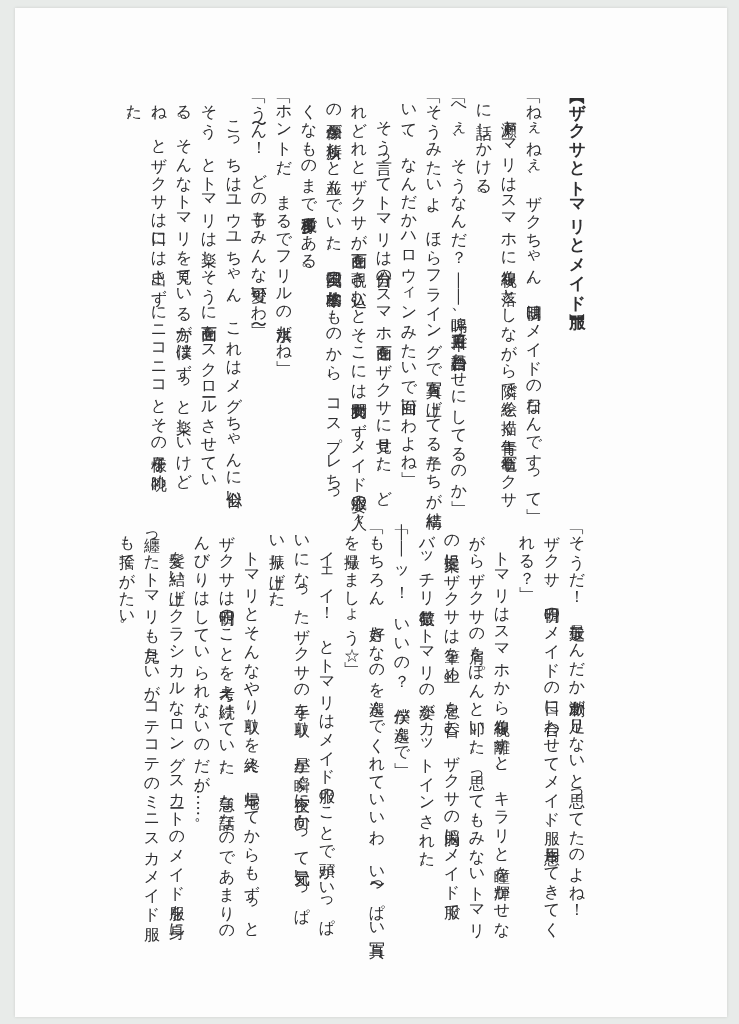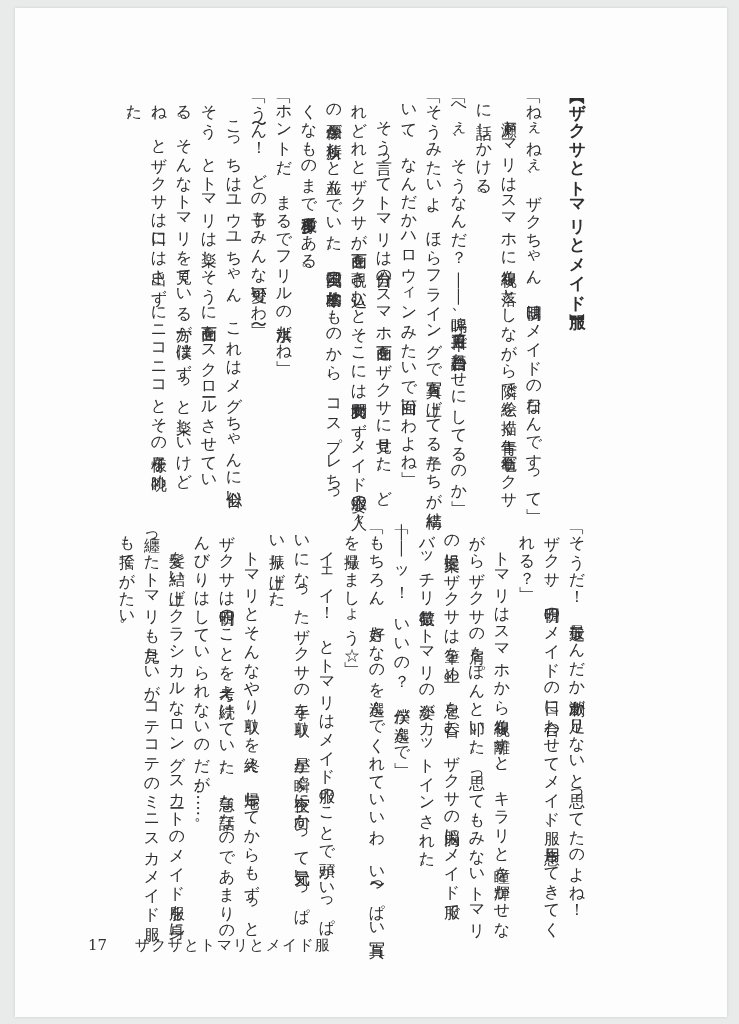--- a/index.html
+++ b/index.html
@@ -69,18 +69,14 @@
   <section id="block2" class="vtext block">
       <p>「そうだ！　最近なんだか刺激が足りないと思ってたのよね！　ザクサ、明日のメイドの日に合わせてメイド服、用意してきてくれる？」</p>
       <p>　トマリはスマホから視線を離すと、キラリと瞳を輝かせながらザクサの肩をぽんと叩いた。思ってもみないトマリの提案にザクサは筆を止め、息を呑む。ザクサの脳内にメイド服でバッチリ微笑むトマリの姿がカットインされた。</p>
       <p>「――ッ！　いいの？　僕が選んで」</p>
       <p>「もちろん、好きなのを選んでくれていいわ。い〜っぱい写真を撮りましょう☆」</p>
       <p>　イェイ！　とトマリはメイド服のことで頭がいっぱいになったザクサの手を取り、星が瞬く夜空に向かって元気いっぱい振り上げた。</p>
       <p>　トマリとそんなやり取りを終え、帰宅してからもずっとザクサは明日のことを考え続けていた。急な話なのであまりのんびりはしていられないのだが……。</p>
       <p>　髪を結い上げクラシカルなロングスカートのメイド服を身に纏ったトマリも見たいがコテコテのミニスカメイド服も捨てがたい。</p>
     </section>
 
-  <footer class="footer">
-    <span class="pagenum">17</span>
-    <span class="running">ザクサとトマリとメイド服</span>
-  </footer>
 
 </div>
 
 </body></html>

